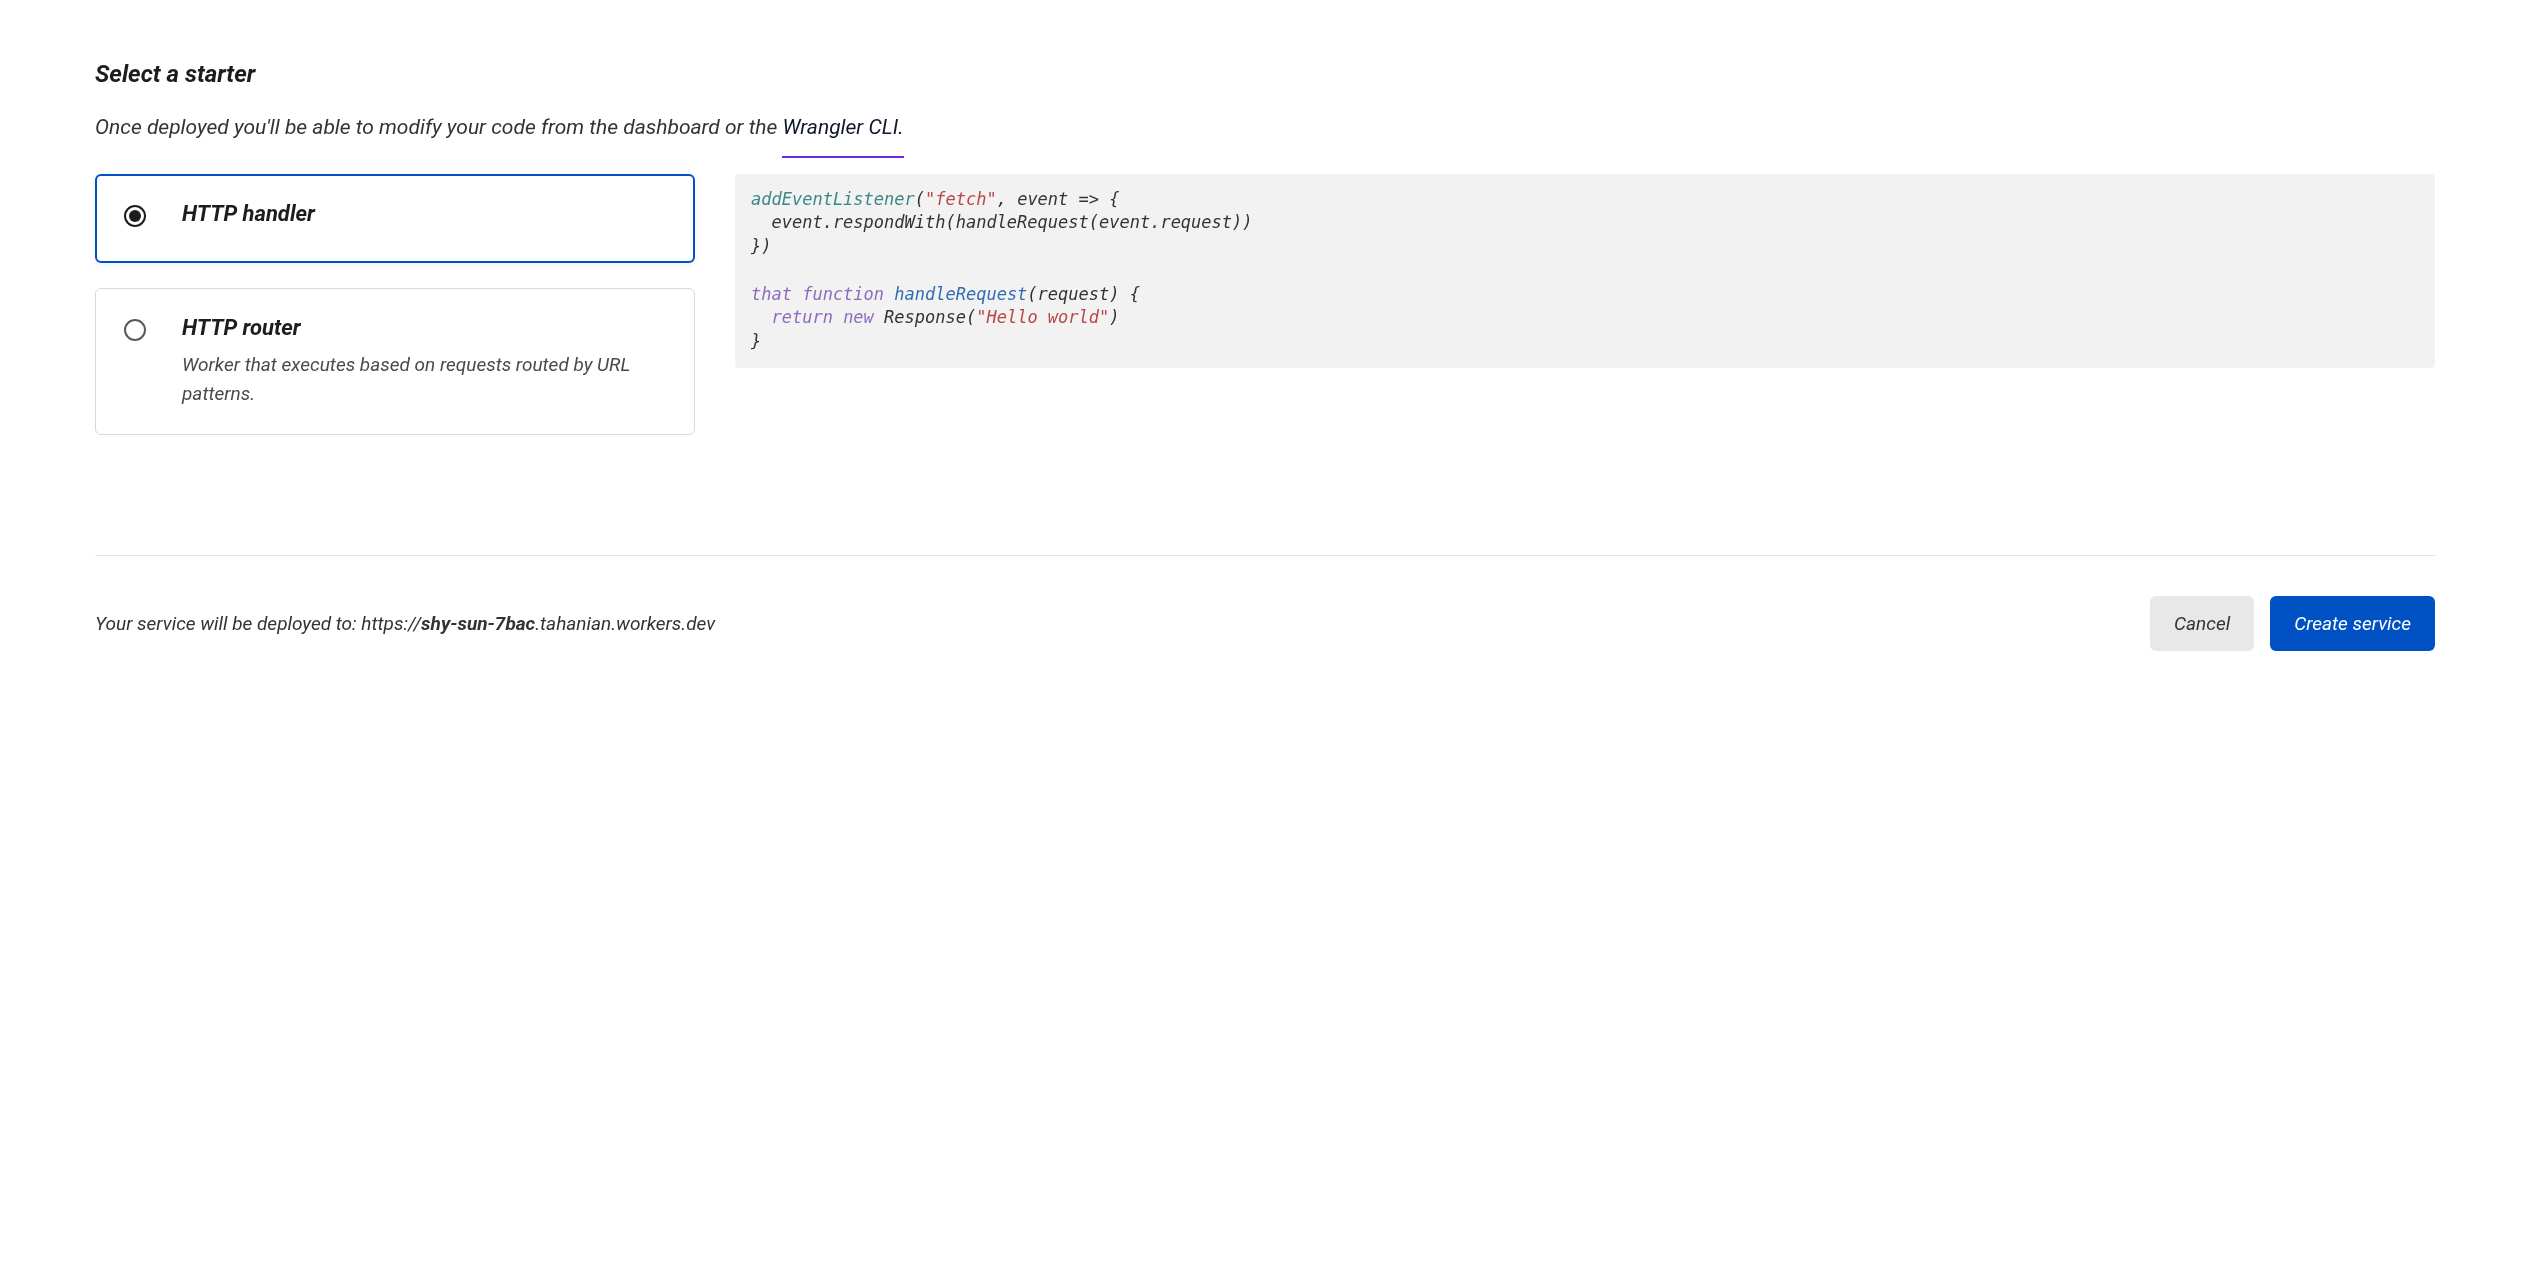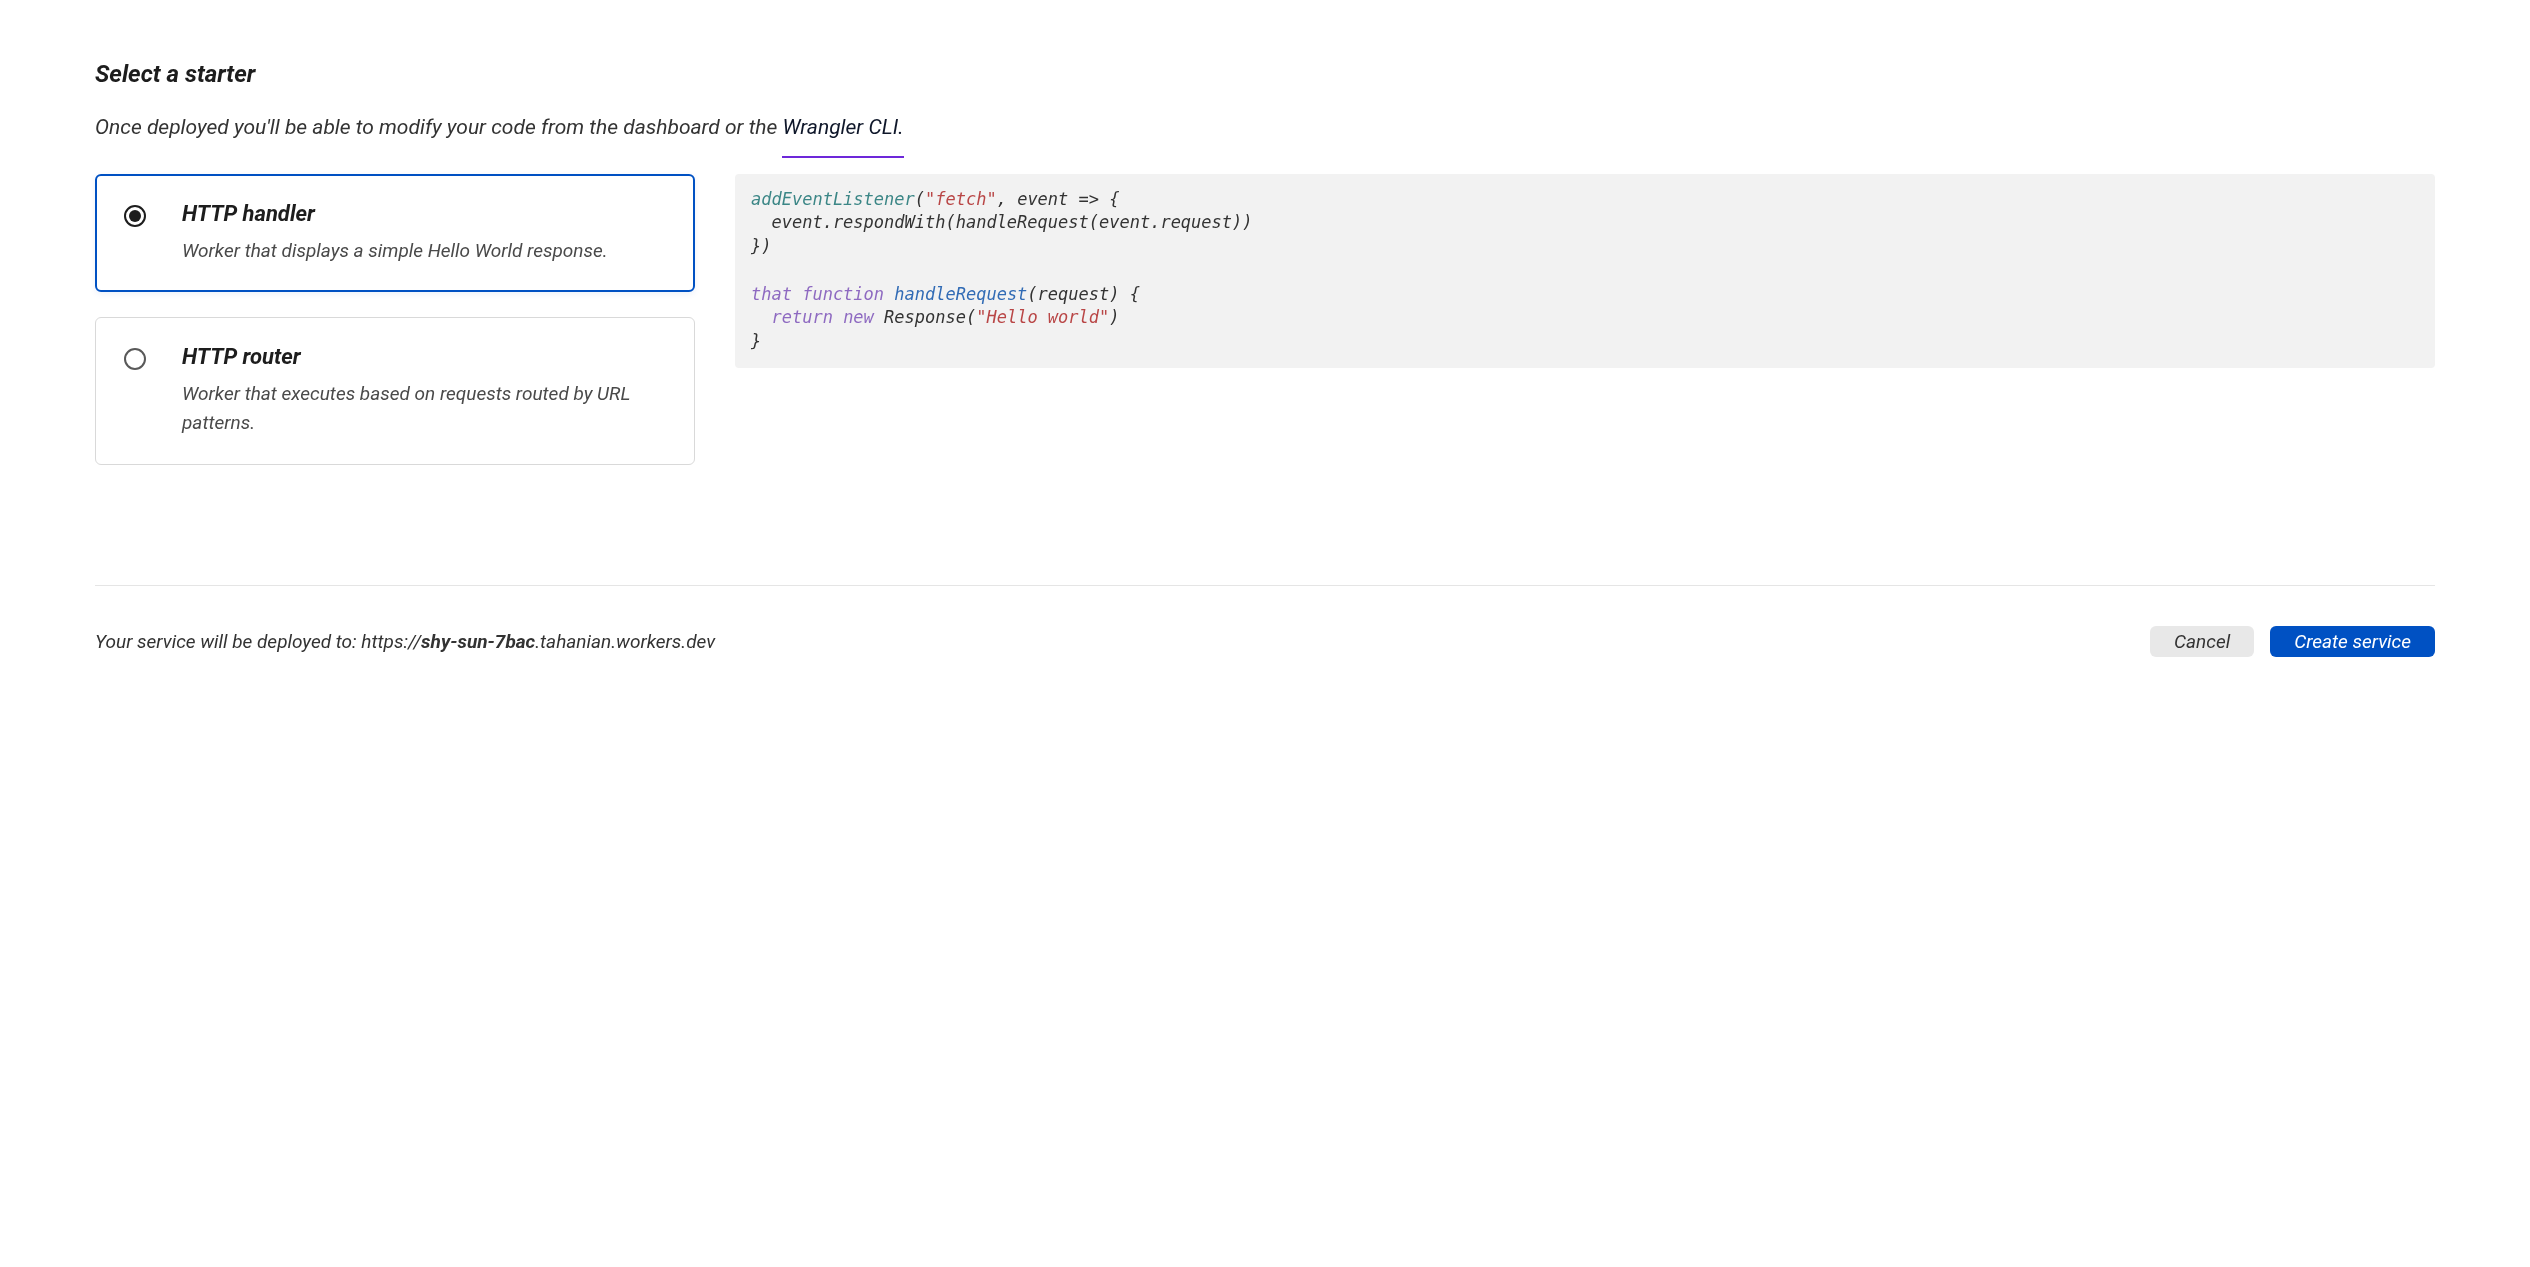--- a/index.html
+++ b/index.html
@@ -126,21 +126,21 @@
     }
     .deploy-note .bold {
       font-weight: 700;
     }
     .footer-actions {
       display: flex;
       gap: 16px;
     }
     .btn {
       font-size: 19px;
-      padding: 4px 24px;
+      padding: 16px 24px;
       border-radius: 6px;
       border: none;
       cursor: pointer;
       font-family: inherit;
     }
     .btn-cancel {
       background: #e8e8e8;
       color: #333333;
     }
     .btn-primary {
@@ -160,21 +160,20 @@
 <div class="content-row">
 
   <div class="starters">
 
     <div class="starter-card selected">
       <span class="radio">
         <span class="radio-dot"></span>
       </span>
       <div class="starter-text">
         <div class="starter-title">HTTP handler</div>
-        <div class="starter-desc">Worker that displays a simple Hello World response.</div>
       </div>
     </div>
 
     <div class="starter-card">
       <span class="radio"></span>
       <div class="starter-text">
         <div class="starter-title">HTTP router</div>
         <div class="starter-desc">Worker that executes based on requests routed by URL patterns.</div>
       </div>
     </div>

